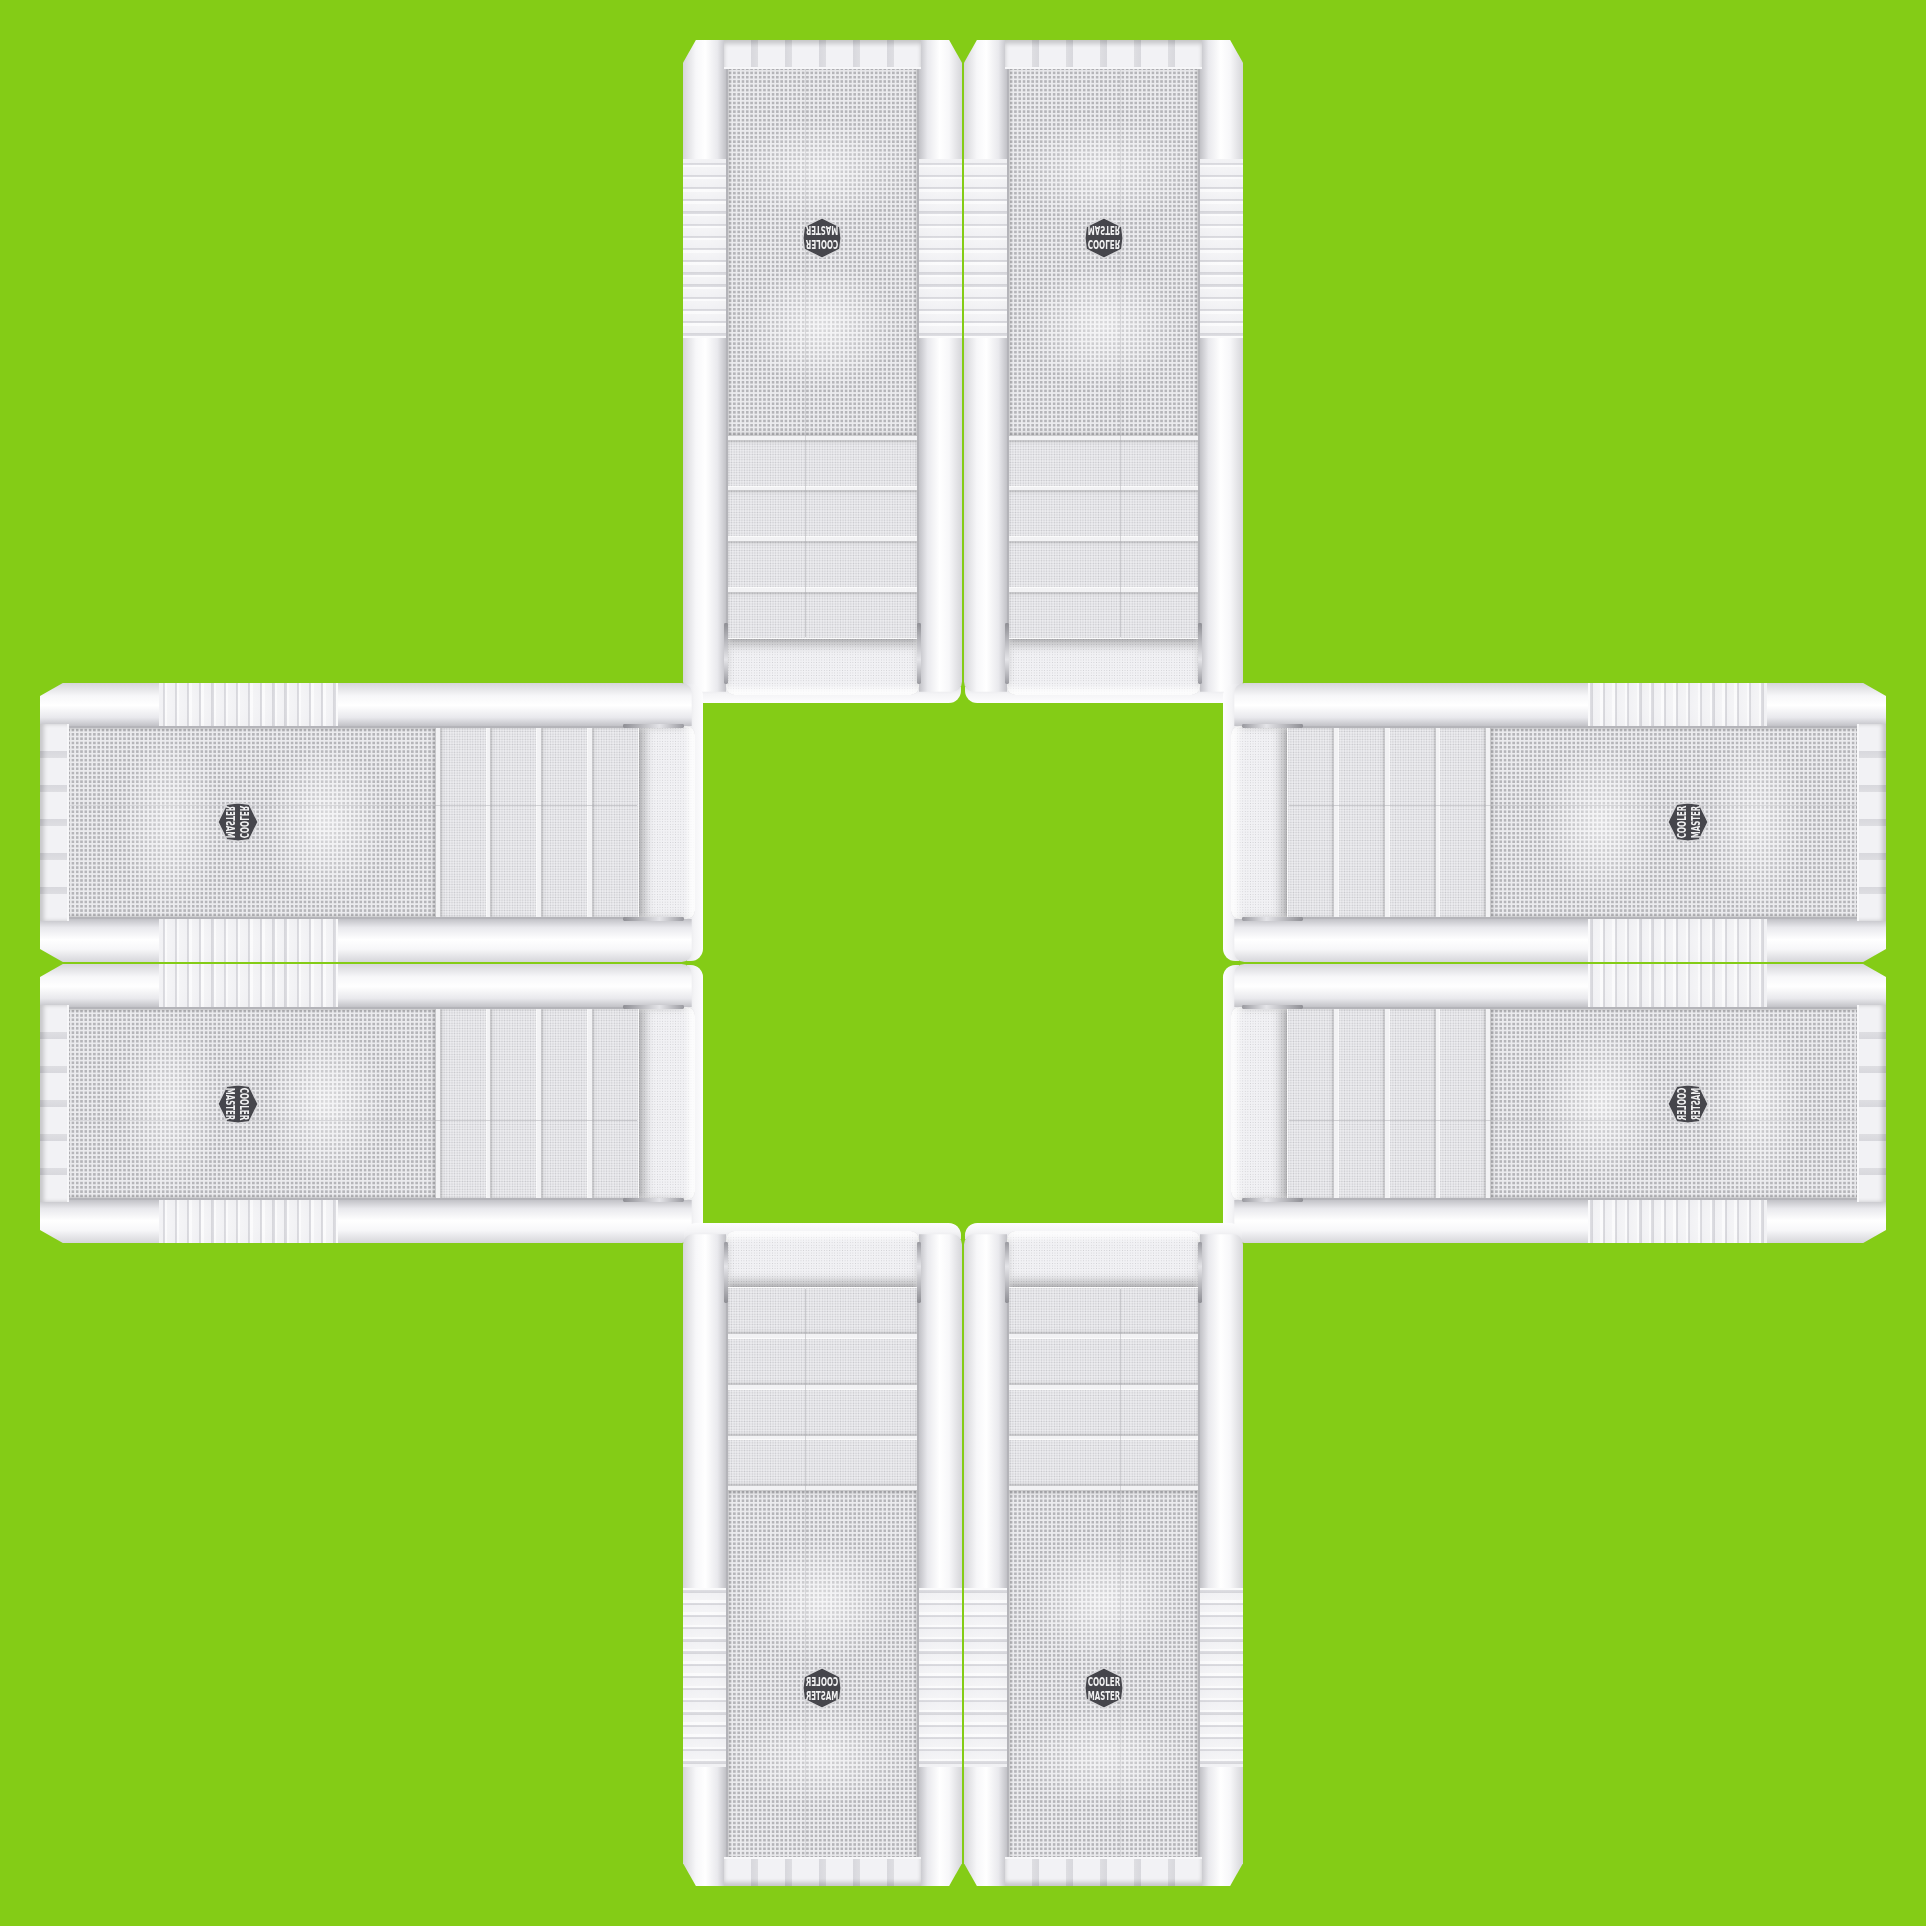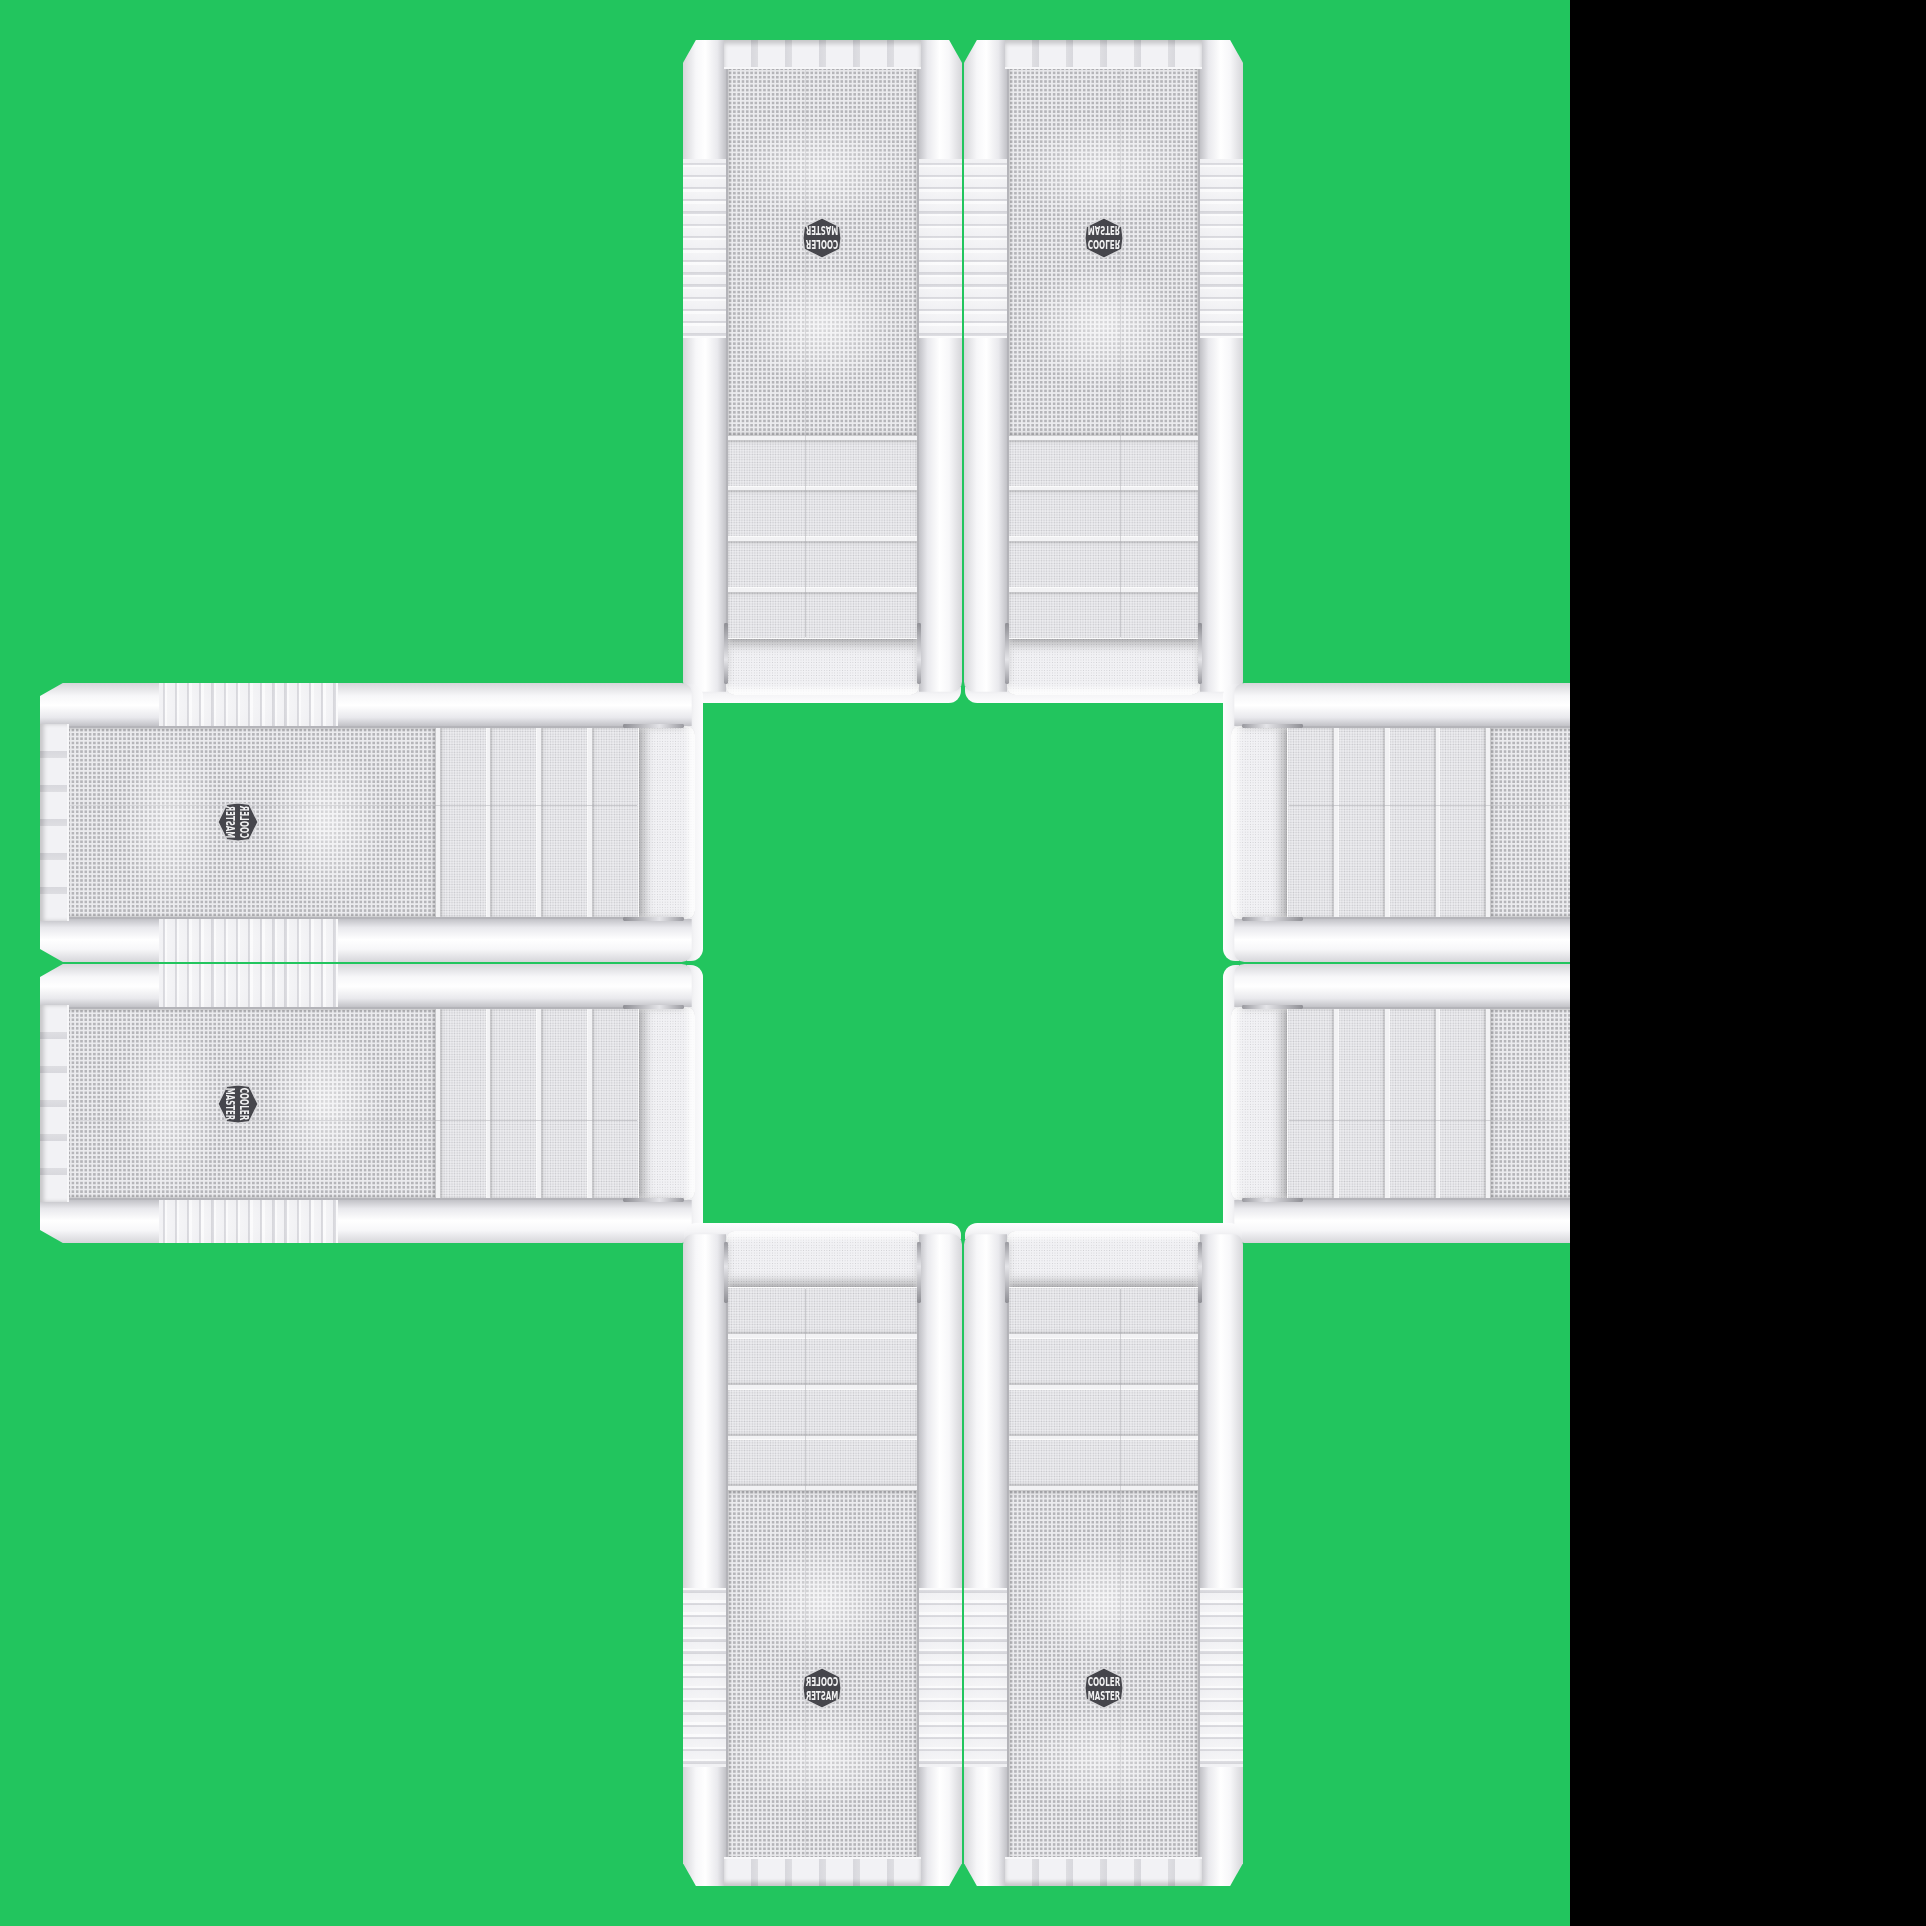--- a/index.html
+++ b/index.html
@@ -2,23 +2,23 @@
 <html style="font-size:7.5px"><head>
 <meta charset="utf-8">
 <style>
   html, body {
     margin: 0;
     padding: 0;
     background: #000000;
   }
   #scene {
     position: relative;
-    width: 1570px;
+    width: 1926px;
     height: 1926px;
-    background: #22c55e;
+    background: #84cc16;
     overflow: hidden;
     font-family: "DejaVu Sans", sans-serif;
   }
 
   
   .case {
     position: absolute;
     width: 279px;
     height: 663px;
   }

